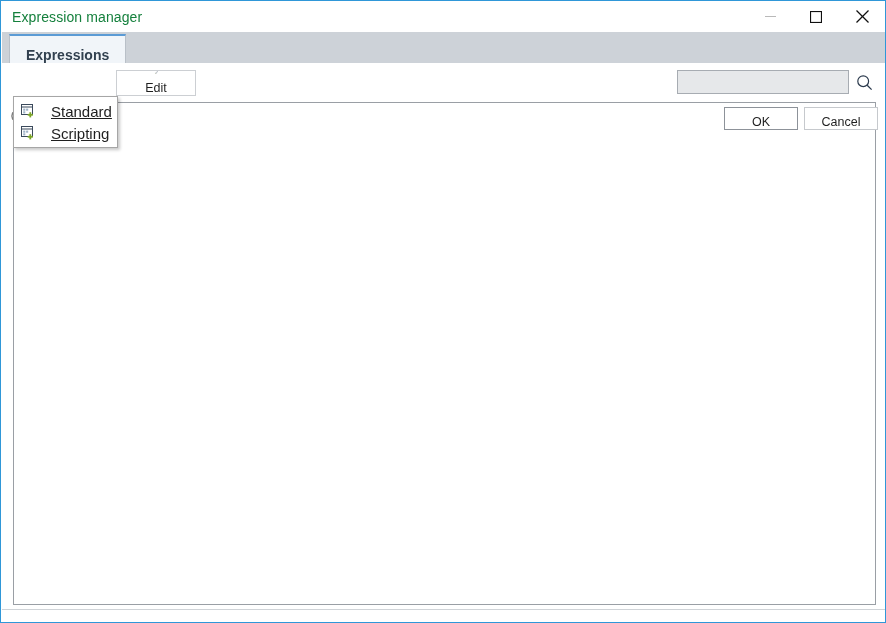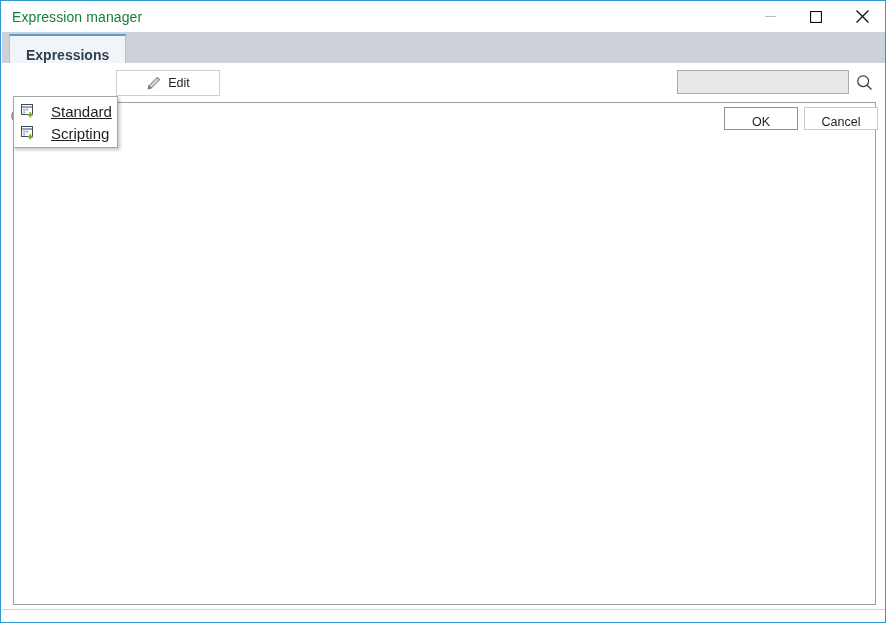--- a/index.html
+++ b/index.html
@@ -127,29 +127,30 @@
     background: #8fb024;
     display: flex;
     align-items: center;
     justify-content: center;
     border-left: 1px solid #8fb024;
   }
 
   #edit-button {
     position: absolute;
     left: 114px; top: 7px;
-    width: 104px;
+    width: 80px;
     height: 26px;
     box-sizing: border-box;
     border: 1px solid #cccfd3;
     background: #ffffff;
     display: flex;
     align-items: center;
     justify-content: center;
     gap: 7px;
+    flex-direction: column;
   }
   #edit-label {
     font-size: 12.5px;
     color: #1f1f1f;
   }
 
   
   #search-wrap {
     position: absolute;
     right: 11px; top: 7px;

